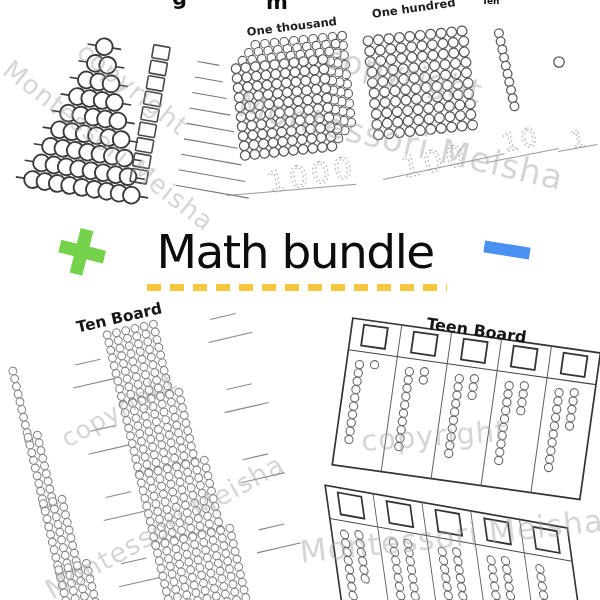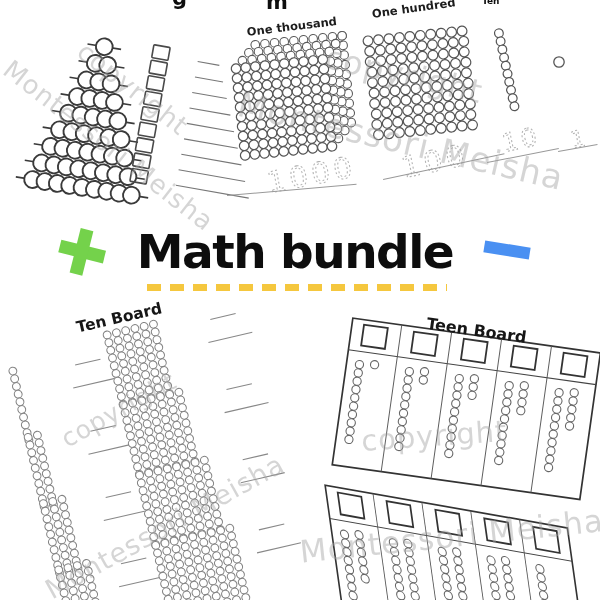--- a/index.html
+++ b/index.html
@@ -8,21 +8,21 @@
   .graphic{position:absolute;z-index:10;}
   .graphic svg{display:block;overflow:visible;}
   .sheet-label{position:absolute;z-index:12;font-weight:bold;font-size:11.5px;color:#1c1c1c;
                transform-origin:0 0;white-space:nowrap;}
   .underline{position:absolute;z-index:11;height:0;border-top:1.1px solid #999;transform-origin:0 0;}
   .wm{position:absolute;z-index:25;white-space:nowrap;transform-origin:0 0;font-weight:500;
       letter-spacing:1px;pointer-events:none;}
   .frag{position:absolute;z-index:14;color:#0e0e0e;font-weight:bold;white-space:nowrap;}
   
   .banner-title{position:absolute;left:95px;top:224px;width:400px;text-align:center;z-index:15;
-    font-size:47px;font-weight:bold;letter-spacing:-1.5px;color:#0d0d0d;}
+    font-size:47px;font-weight:normal;letter-spacing:-1.5px;color:#0d0d0d;}
   .plus{position:absolute;left:58px;top:228px;width:48px;height:48px;transform:rotate(14deg);z-index:15;}
   .plus .bar-h{position:absolute;left:1px;top:17px;width:46px;height:13px;}
   .plus .bar-v{position:absolute;left:17px;top:1px;width:13px;height:46px;}
   .minus{position:absolute;left:484px;top:244px;width:46px;height:12px;transform:rotate(9deg);z-index:15;}
   .dashes{position:absolute;left:147px;top:284px;width:300px;height:7px;z-index:15;}
   
   .tenboard-wrap{position:absolute;left:-6px;top:316px;width:340px;height:340px;
      transform:rotate(-13deg);transform-origin:0 0;z-index:10;}
   .tenboard-title{position:absolute;left:78px;top:21px;font-size:15.5px;font-weight:bold;color:#161616;}
   .tenboard-graphic{position:absolute;left:0;top:20px;}

